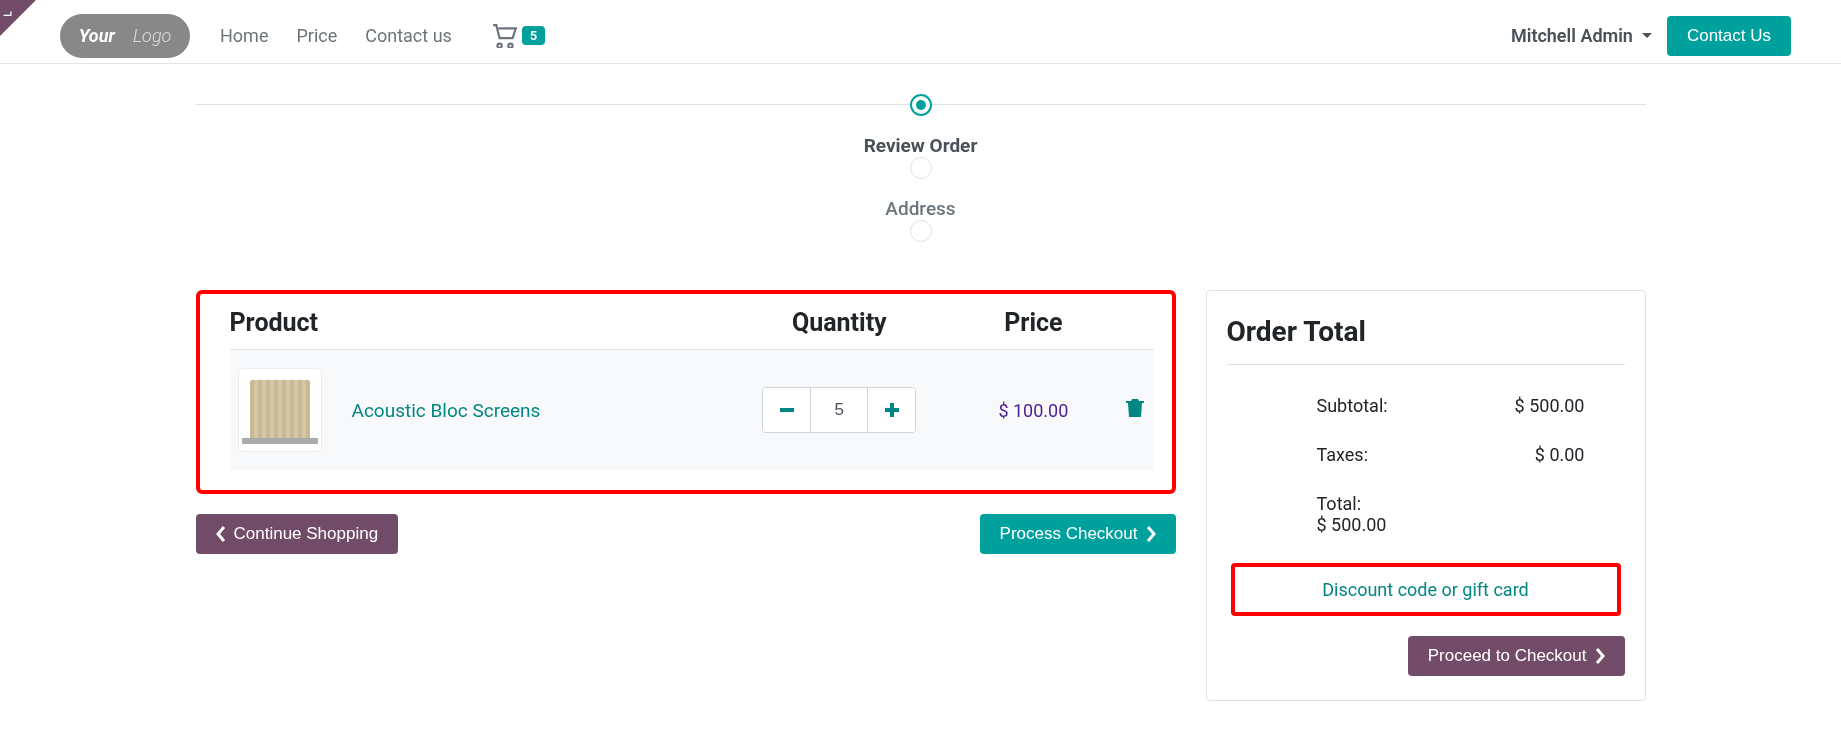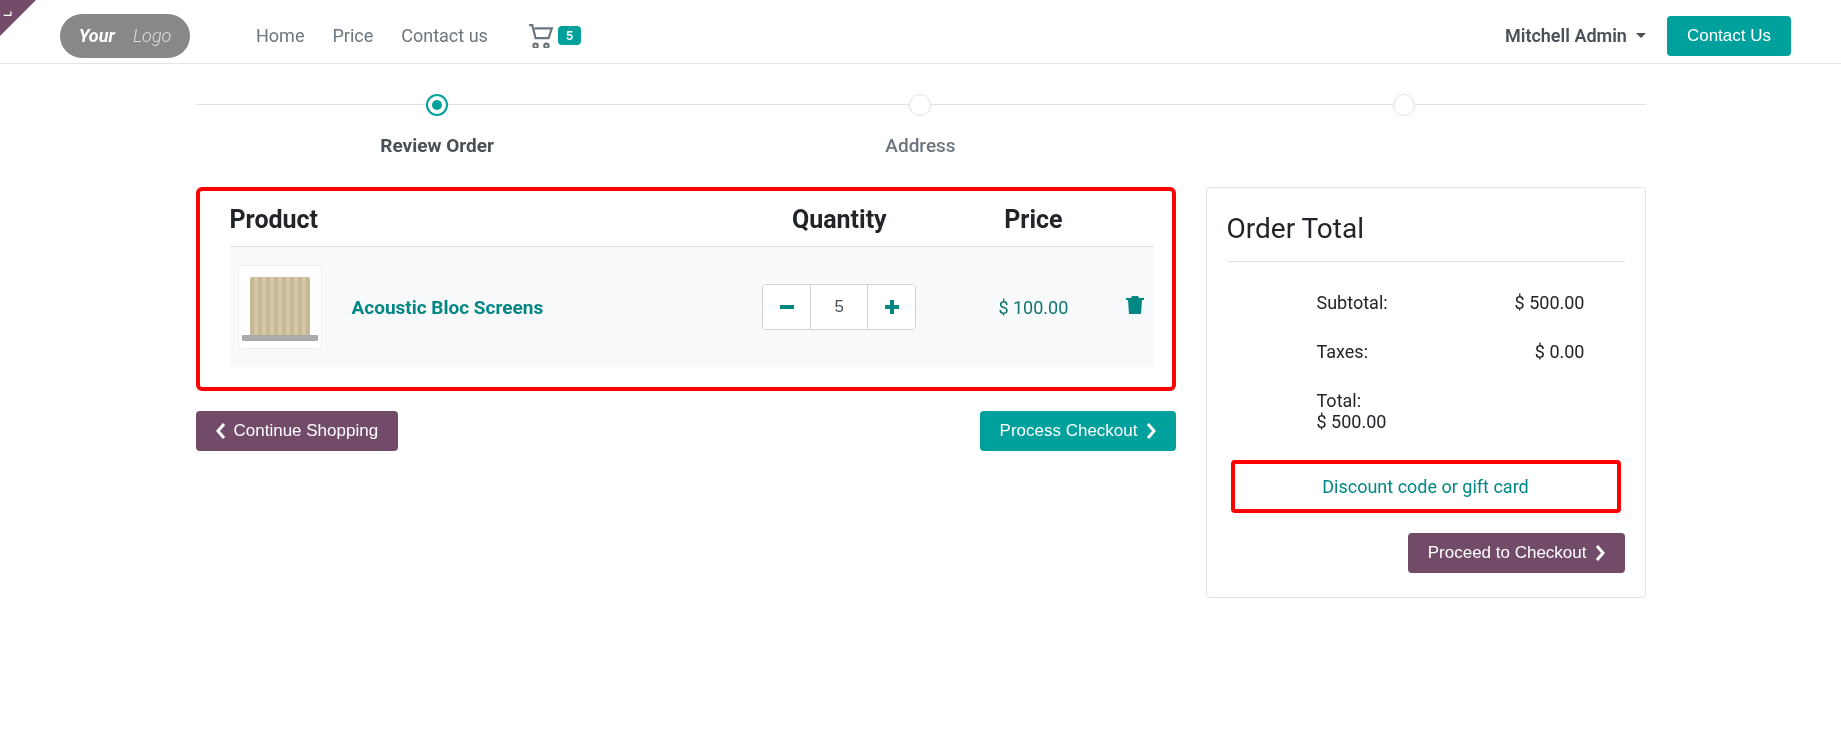--- a/index.html
+++ b/index.html
@@ -43,21 +43,21 @@
       justify-content: center;
       color: #fff;
       font-style: italic;
       font-weight: bold;
       font-size: 18px;
       margin-right: 30px;
       position: relative;
     }
     .logo span.your { color: #fff; }
     .logo span.logo-txt { color: #ddd; font-weight: 300; margin-left: 18px; }
-    .nav-links { display: flex; gap: 28px; align-items: center; margin-left: 36px; }
+    .nav-links { display: flex; gap: 28px; align-items: center; }
     .nav-link {
       color: #6c757d;
       font-size: 18px;
       text-decoration: none;
       cursor: pointer;
     }
     .cart-wrap {
       margin-left: 40px;
       display: flex;
       align-items: center;
@@ -67,21 +67,21 @@
     .cart-svg { width: 26px; height: 24px; fill: #6c757d; }
     .cart-badge {
       background: #00A09D;
       color: #fff;
       border-radius: 4px;
       padding: 2px 8px;
       font-size: 13px;
       font-weight: 600;
       margin-left: 4px;
     }
-    .nav-right { margin-left: auto; display: flex; gap: 20px; }
+    .nav-right { margin-left: auto; display: flex; gap: 14px; }
     .user-menu {
       color: #495057;
       font-size: 18px;
       font-weight: 600;
       display: flex;
       align-items: center;
       gap: 8px;
       cursor: pointer;
     }
     .caret-down-svg { width: 12px; height: 8px; fill: #495057; }
@@ -100,20 +100,21 @@
     .btn-mauve { background: #714B67; color: #fff; }
     .content {
       max-width: 1490px;
       margin: 0 auto;
       padding: 30px 20px;
     }
     .steps {
       display: flex;
       position: relative;
       margin-bottom: 30px;
+      flex-direction: column;
     }
     .steps::before {
       content: "";
       position: absolute;
       top: 10px;
       left: 0; right: 0;
       height: 1px;
       background: #dee2e6;
       z-index: 0;
     }
@@ -196,21 +197,21 @@
     .prod-placeholder::after {
       content: "";
       position: absolute;
       bottom: -4px; left: -8px; right: -8px;
       height: 6px;
       background: #aaa;
       border-radius: 1px;
     }
     .prod-name {
       color: #008784;
-      font-weight: 700;
+      font-weight: 400;
       font-size: 19px;
       cursor: pointer;
     }
     .qty-group {
       display: inline-flex;
       border: 1px solid #ced4da;
       border-radius: 4px;
       overflow: hidden;
       background: #fff;
     }
@@ -232,21 +233,21 @@
       width: 56px;
       height: 44px;
       border: none;
       text-align: center;
       font-size: 17px;
       color: #495057;
     }
     .price-cell {
       text-align: center;
       font-size: 18px;
-      color: #0f766e;
+      color: #4c1d95;
     }
     .del-btn {
       background: none;
       border: none;
       cursor: pointer;
     }
     .trash-svg { width: 18px; height: 20px; fill: #008784; }
     .actions-row {
       display: flex;
       justify-content: space-between;
@@ -256,21 +257,21 @@
       width: 10px; height: 16px;
       fill: #fff;
     }
     .total-box {
       border: 1px solid #dee2e6;
       border-radius: 4px;
       padding: 24px 20px;
     }
     .total-title {
       font-size: 28px;
-      font-weight: 400;
+      font-weight: 700;
       color: #212529;
       padding-bottom: 16px;
       border-bottom: 1px solid #dee2e6;
       margin-bottom: 30px;
     }
     .total-line {
       display: flex;
       justify-content: space-between;
       padding: 0 40px 0 90px;
       font-size: 18px;

